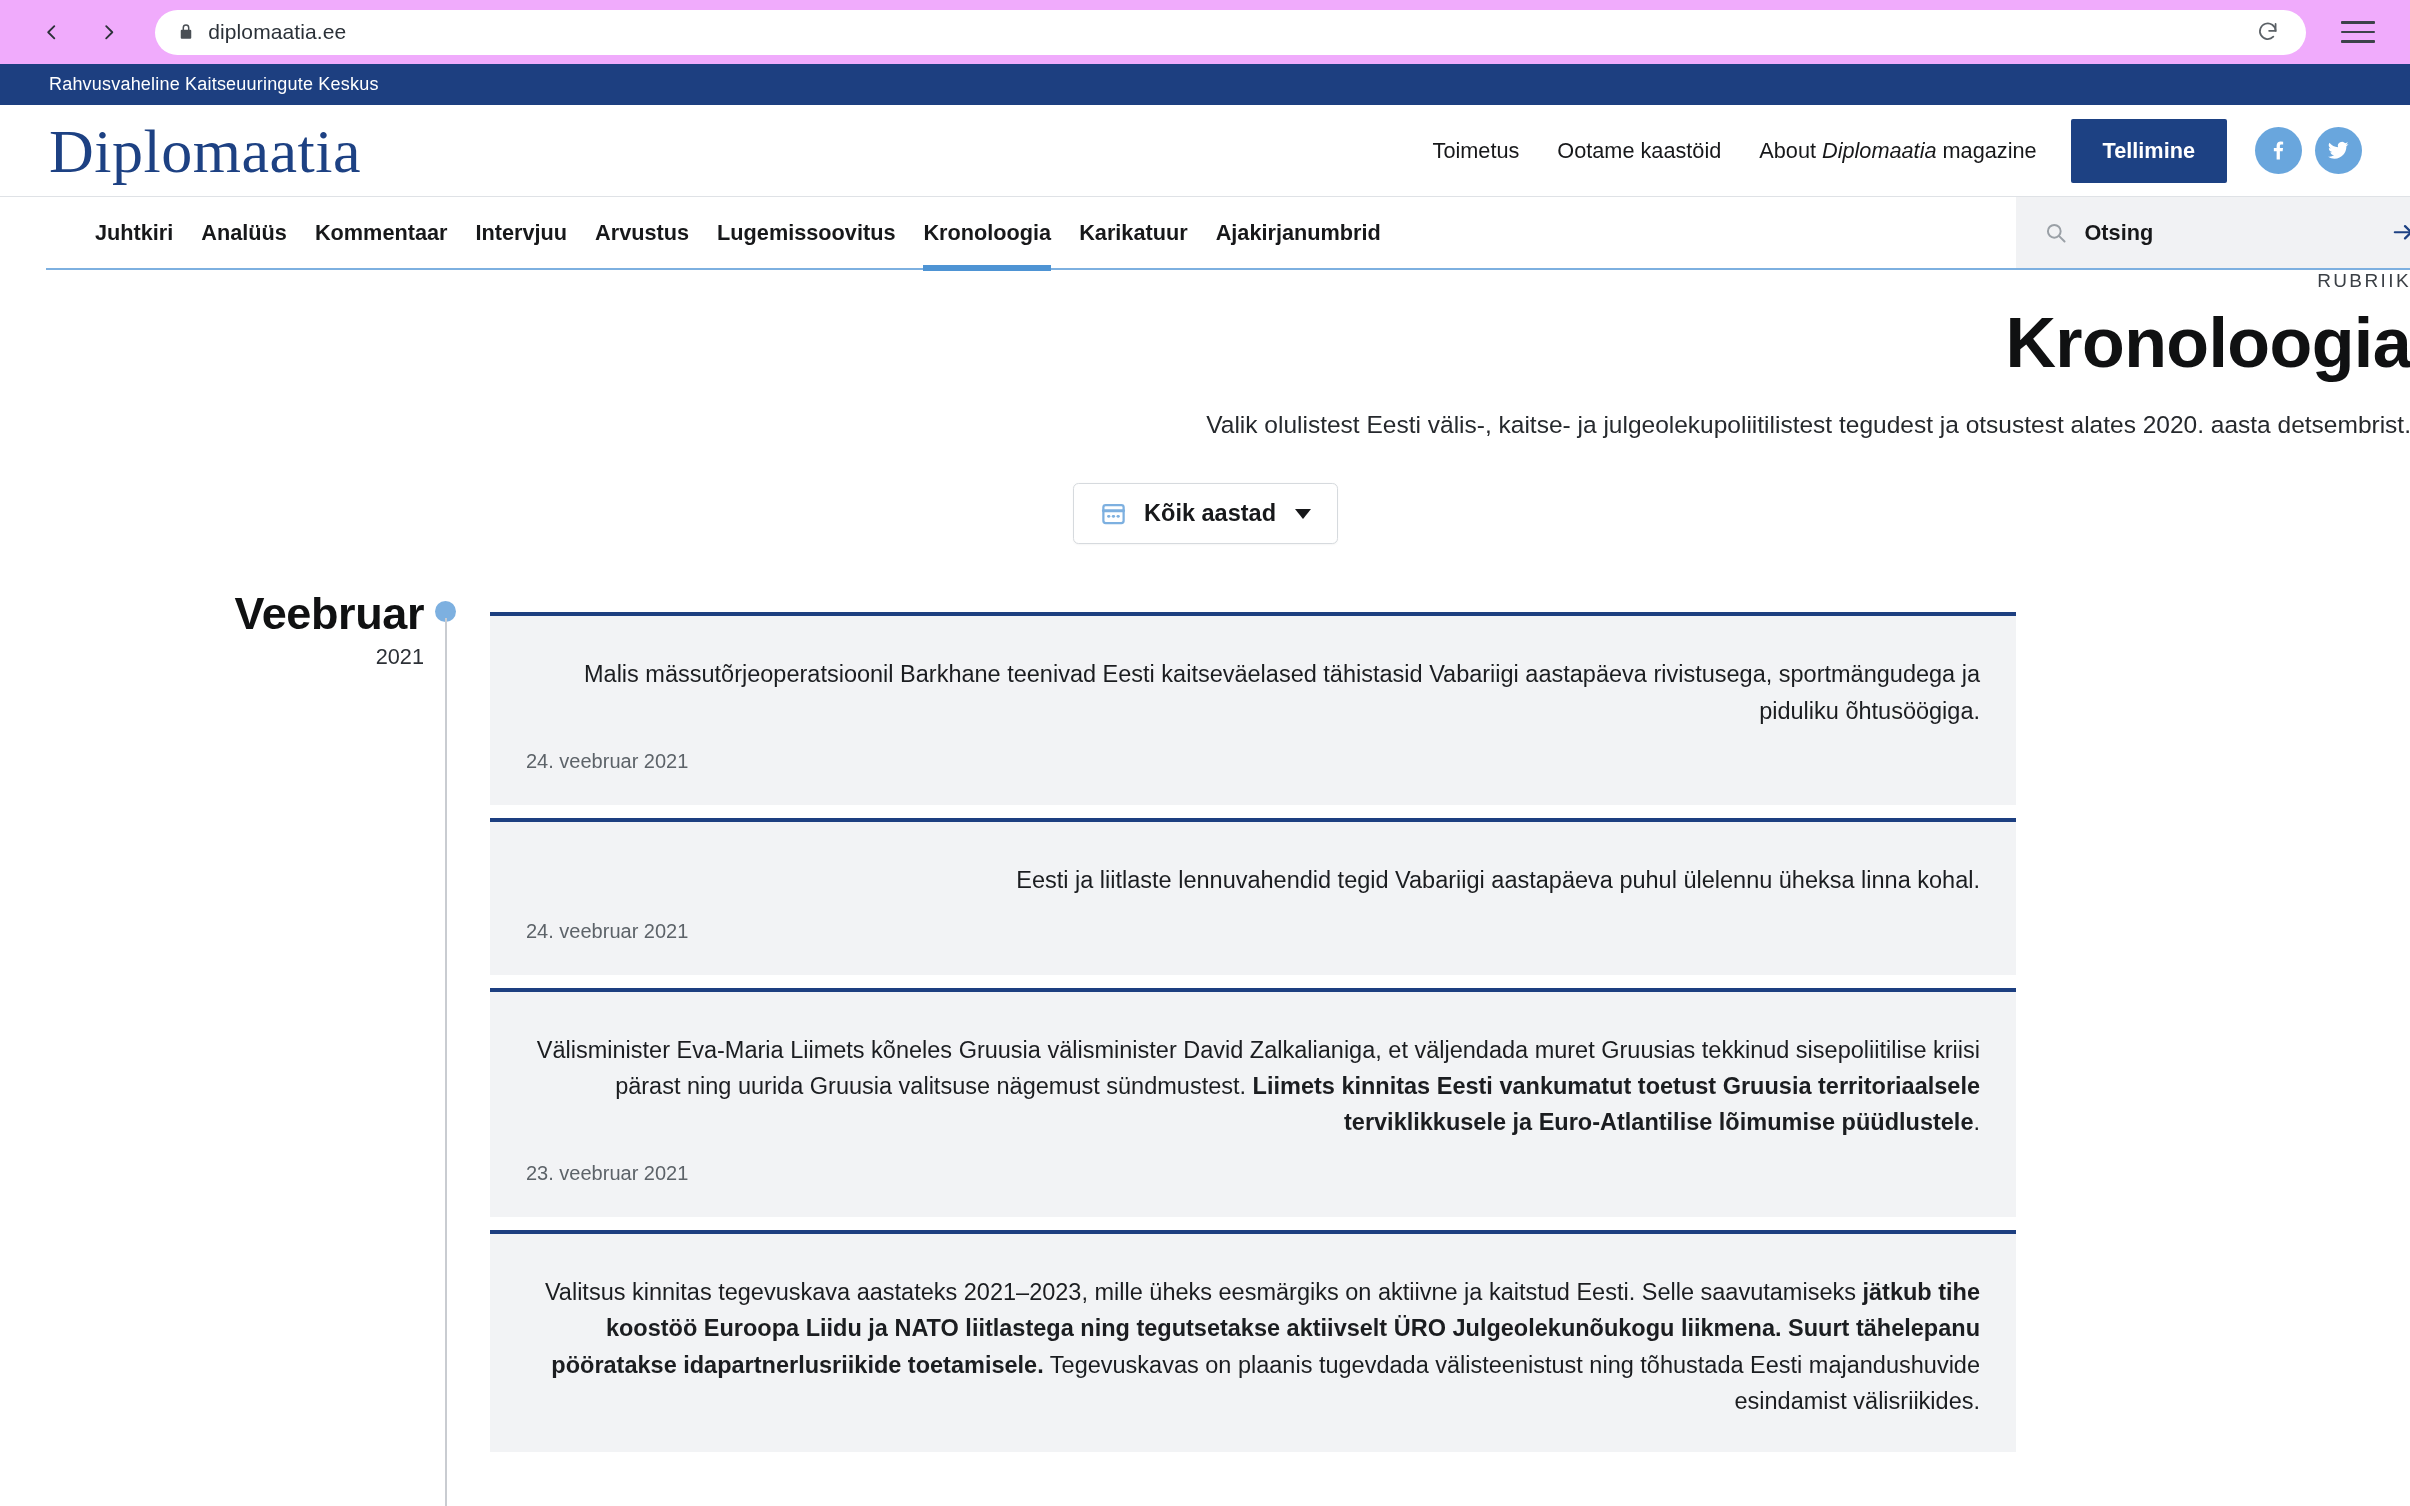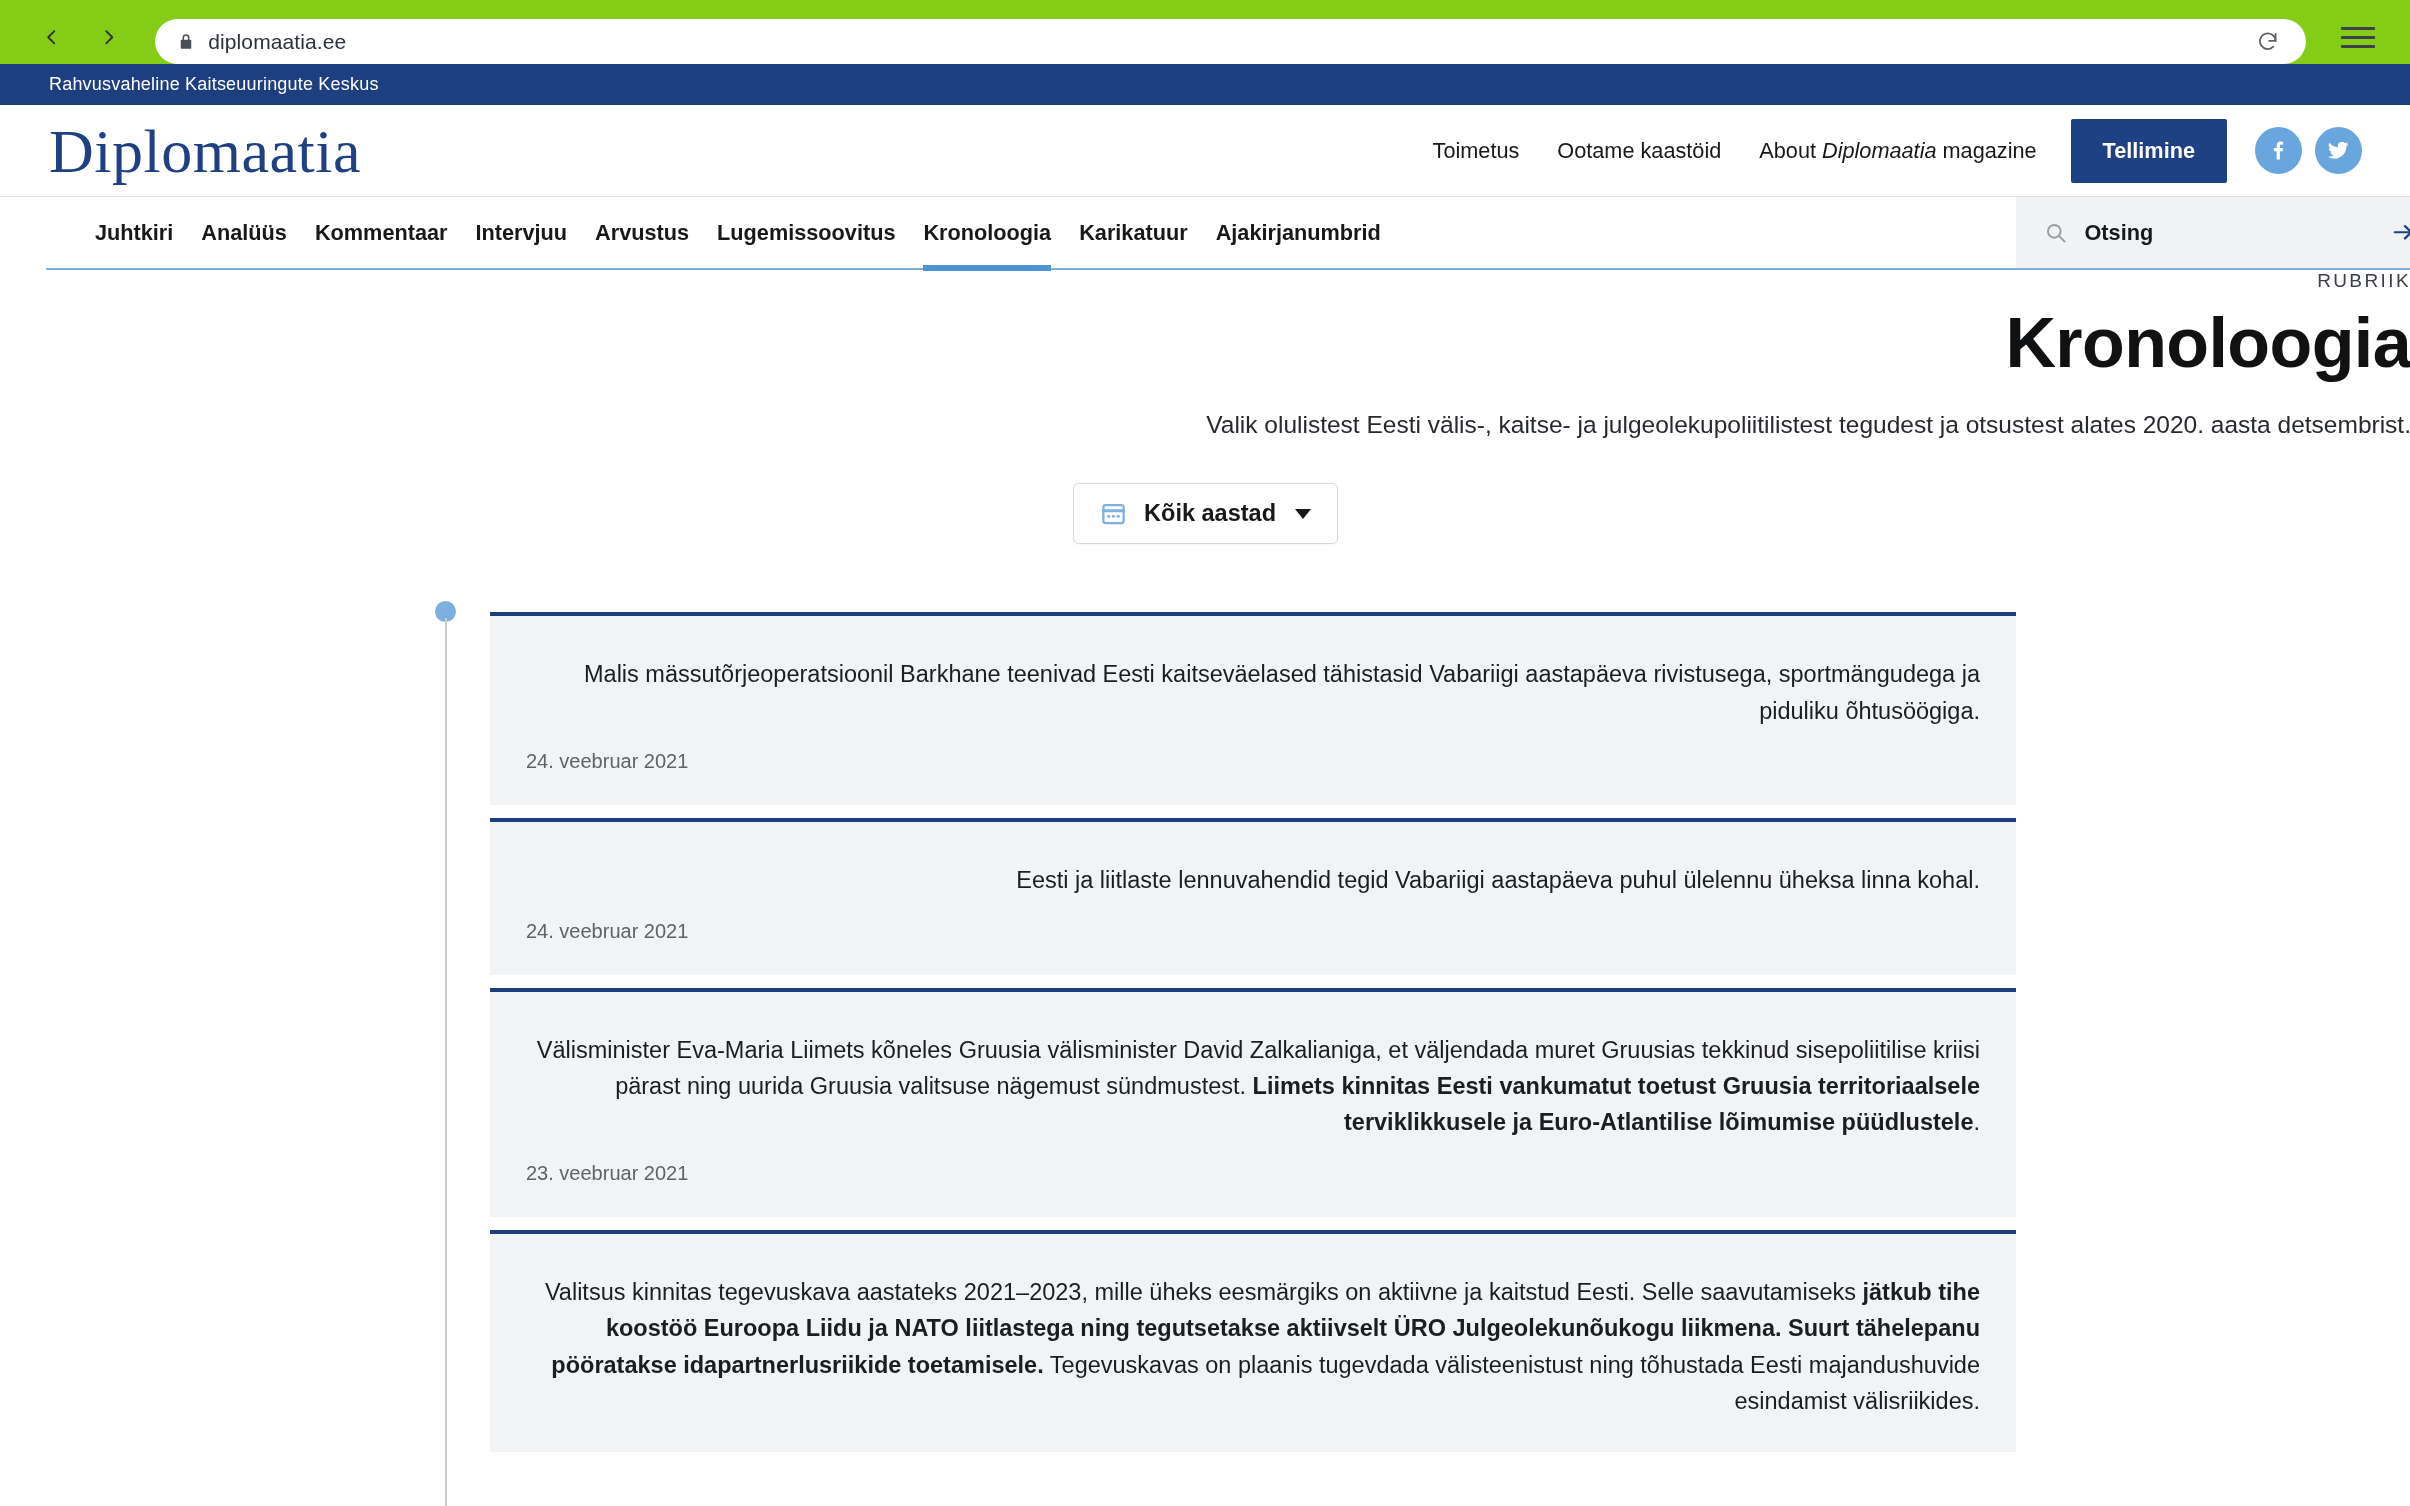--- a/index.html
+++ b/index.html
@@ -9,23 +9,23 @@
     width: 2411px;
     height: 1507px;
     overflow: hidden;
     background: #ffffff;
     font-family: "Liberation Sans", sans-serif;
   }
 
   
   .browser-chrome {
     height: 64px;
-    background: #84cc16;
-    display: flex;
-    align-items: flex-end;
+    background: #f0abfc;
+    display: flex;
+    align-items: center;
     padding: 0 24.5px;
     gap: 5.6px;
   }
   .nav-arrow-btn {
     width: 53px; height: 53px;
     display: flex; align-items: center; justify-content: center;
     background: transparent; border: none; cursor: pointer;
     color: #2b3138;
   }
   .nav-arrow-btn svg { display: block; }
@@ -438,20 +438,24 @@
         <line x1="15.9" y1="14.5" x2="16.4" y2="14.5" stroke-width="2.4"></line>
       </svg>
       <span class="year-filter-label">Kõik aastad</span>
       <span class="caret"></span>
     </button>
   </div>
 
   <section class="timeline">
     <div class="month-block">
 
+      <div class="month-label">
+        <div class="month-name">Veebruar</div>
+        <div class="month-year">2021</div>
+      </div>
 
       <span class="tl-dot"></span>
       <span class="tl-line"></span>
 
       <div class="entries">
 
         <article class="entry-card">
           <div class="entry-text">
             <span>Malis mässutõrjeoperatsioonil Barkhane teenivad Eesti kaitseväelased tähistasid Vabariigi aastapäeva rivistusega, sportmängudega ja piduliku õhtusöögiga.</span>
           </div>

